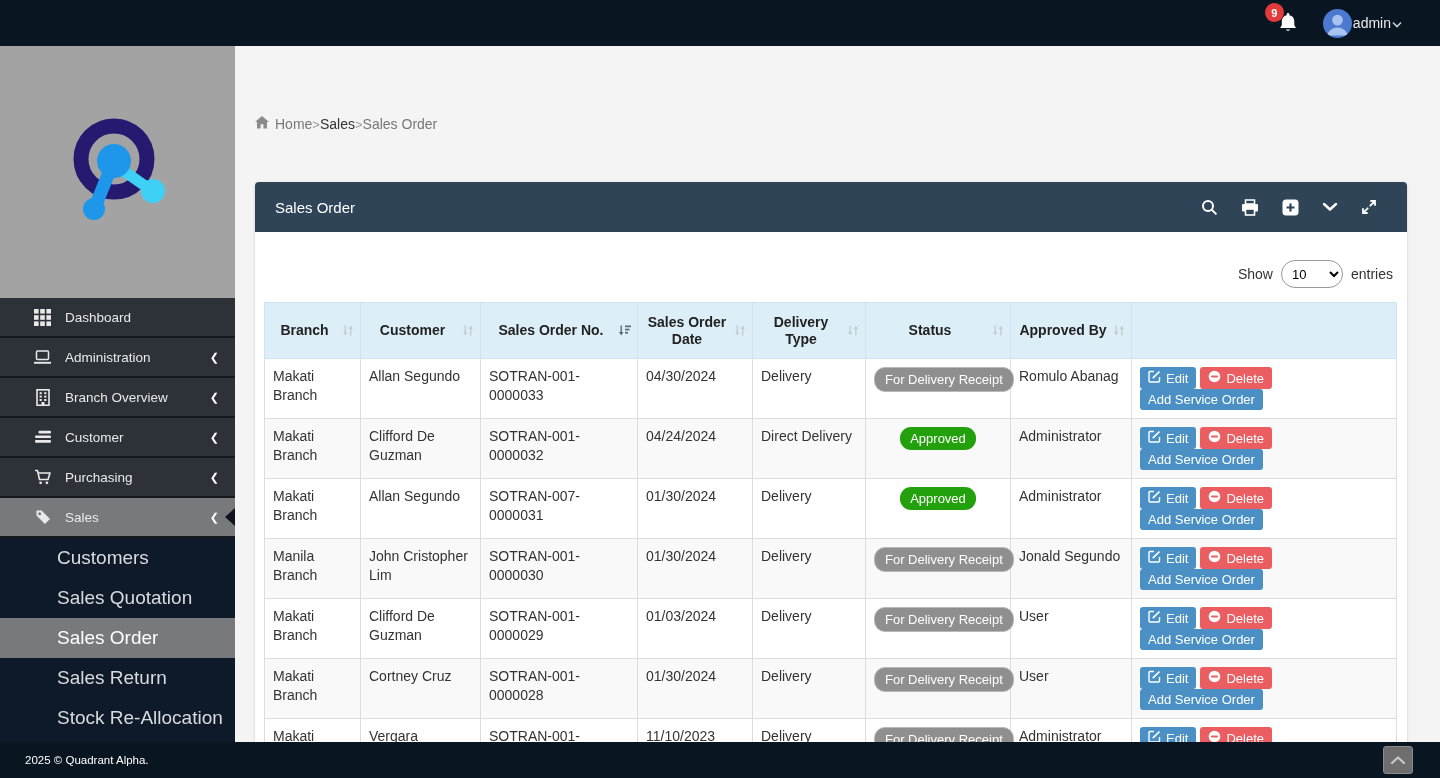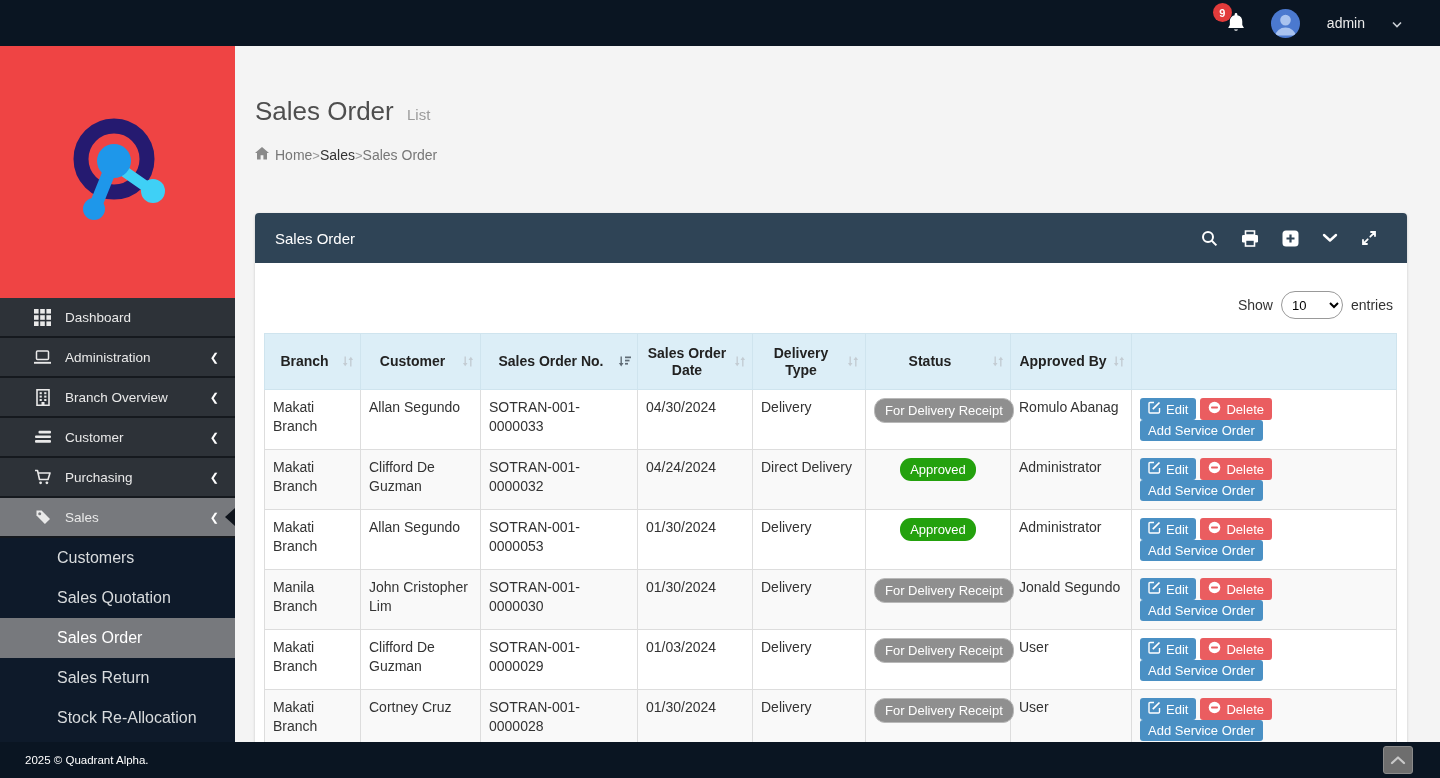--- a/index.html
+++ b/index.html
@@ -11,41 +11,41 @@
   }
   
   .topbar { position:absolute; top:0; left:0; width:100%; height:46px; background:#0a1522; z-index:40; }
   .topbar-right { position:absolute; right:0; top:0; height:46px; display:flex; align-items:center; gap:22px; padding-right:38px; }
   .notif { position:relative; width:24px; height:24px; }
   .notif .badge {
     position:absolute; top:-8px; left:-12px; min-width:19px; height:19px; padding:0 4px;
     border-radius:10px; background:#e23b3b; color:#fff; font-size:11px; font-weight:bold;
     display:flex; align-items:center; justify-content:center; z-index:2;
   }
-  .user { display:flex; align-items:center; gap:27px; cursor:pointer; }
+  .user { display:flex; align-items:center; gap:1px; cursor:pointer; }
   .avatar { width:29px; height:29px; border-radius:50%; background:#4b79cf; display:flex; align-items:flex-end; justify-content:center; overflow:hidden; }
   .uname { color:#ececec; font-size:14px; }
   
-  .sidebar { position:absolute; top:46px; left:0; width:235px; bottom:0; background:#ef4444; z-index:30; display:flex; flex-direction:column; }
+  .sidebar { position:absolute; top:46px; left:0; width:235px; bottom:0; background:#a3a3a3; z-index:30; display:flex; flex-direction:column; }
   .logo-box { height:252px; display:flex; align-items:center; justify-content:center; }
   .menu-item {
     position:relative; height:40px; background:#2d3238; border-bottom:2px solid #15191e;
     display:flex; align-items:center; padding-left:33px; color:#e9e9e9; font-size:13.5px; cursor:pointer;
   }
   .menu-item .ic { width:19px; margin-right:13px; display:inline-flex; justify-content:center; color:#e9e9e9; }
   .mi-chevron { position:absolute; right:16px; font-size:11px; color:#fff; }
   .menu-item.active { background:#77797d; }
   .menu-item.active::after {
     content:""; position:absolute; right:0; top:50%; transform:translateY(-50%);
     border-top:9px solid transparent; border-bottom:9px solid transparent; border-right:10px solid #0f141c;
   }
   .menu-item .tag-hole { fill:#2d3238; }
   .menu-item.active .tag-hole { fill:#77797d; }
   .submenu { flex:1; background:#0e1a2a; }
-  .submenu-item { height:40px; display:flex; align-items:center; padding-left:57px; color:#d8dbdd; font-size:16px; cursor:pointer; }
+  .submenu-item { height:40px; display:flex; align-items:center; padding-left:57px; color:#d8dbdd; font-size:19px; cursor:pointer; }
   .submenu-item.active { background:#77797d; color:#fff; }
   
   .content { position:absolute; left:235px; top:46px; right:0; bottom:0; overflow:hidden; }
   .page-head { padding:50px 20px 0 20px; }
   .page-title { margin:0; font-size:26px; font-weight:400; color:#4e4e4e; }
   .page-title small { font-size:15px; color:#9b9b9b; margin-left:6px; font-weight:400; }
   .breadcrumb { margin-top:20px; font-size:14px; color:#777; display:flex; align-items:center; }
   .crumb { display:flex; align-items:center; gap:6px; color:#777; text-decoration:none; }
   .crumb.emph { color:#333; }
   .crumb-sep { color:#999; font-size:13px; }
@@ -220,24 +220,20 @@
           <span>Sales Return</span>
         </div>
         <div class="submenu-item">
           <span>Stock Re-Allocation</span>
         </div>
       </div>
   </aside>
 
   <main class="content">
     <div class="page-head">
-      <h1 class="page-title">
-        <span>Sales Order</span>
-        <small>List</small>
-      </h1>
       <div class="breadcrumb" id="breadcrumb">
           <span class="crumb">
             <span class="ic"><svg width="14" height="13" viewBox="0 0 14 13" fill="#8a8a8a">
                 <path d="M7 0L0 6h2v6.5h3.6V8.2h2.8v4.3H12V6h2z"></path>
               </svg></span>
             <span>Home</span>
           </span>
           <span class="crumb-sep">&gt;</span>
           <span class="crumb emph">
             <span>Sales</span>
@@ -463,21 +459,21 @@
                         <rect x="3" y="5.6" width="7" height="1.9" rx="0.9" fill="#ea5d60"></rect>
                       </svg></span>
                     <span>Delete</span>
                   </button><button class="action-btn" style="background:#4a90c4">
                     <span>Add Service Order</span>
                   </button></td>
               </tr>
               <tr class="odd">
                 <td>Makati Branch</td>
                 <td>Allan Segundo</td>
-                <td>SOTRAN-001- 0000053</td>
+                <td>SOTRAN-007- 0000031</td>
                 <td>01/30/2024</td>
                 <td>Delivery</td>
                 <td class="status-cell"><span class="badge-status" style="background:#23a10d;">Approved</span></td>
                 <td>Administrator</td>
                 <td><button class="action-btn" style="background:#4a90c4">
                     <span class="ic"><svg width="13" height="13" viewBox="0 0 13 13" fill="none" stroke="#fff" stroke-width="1.4">
                         <path d="M11.5 7v4a1 1 0 0 1-1 1H2a1 1 0 0 1-1-1V2.5a1 1 0 0 1 1-1h4"></path>
                         <path d="M4.8 8.2L11.5 1.5" stroke-width="1.7"></path>
                       </svg></span>
                     <span>Edit</span>

